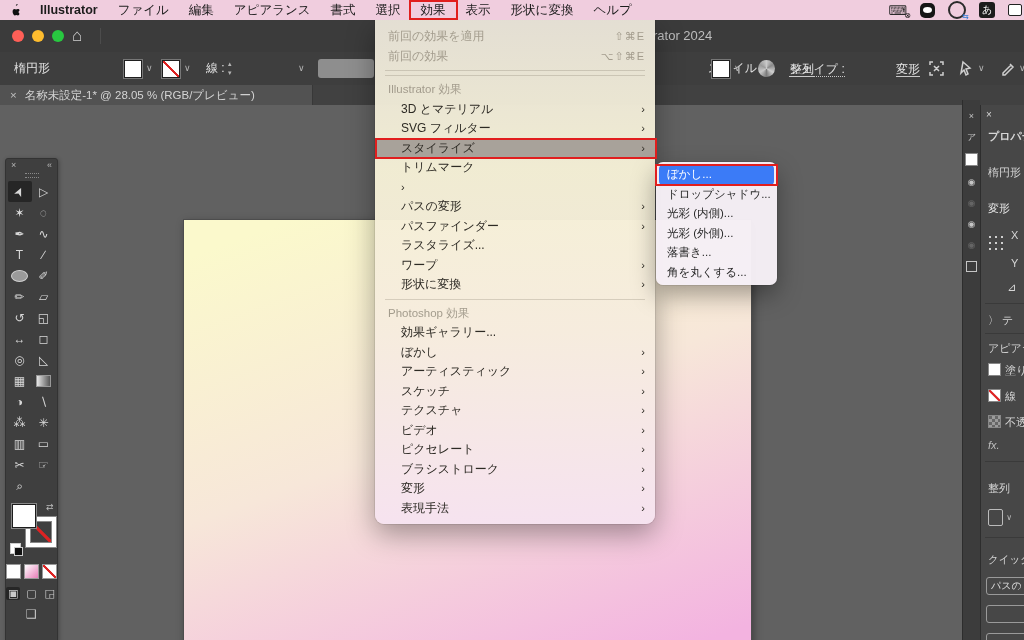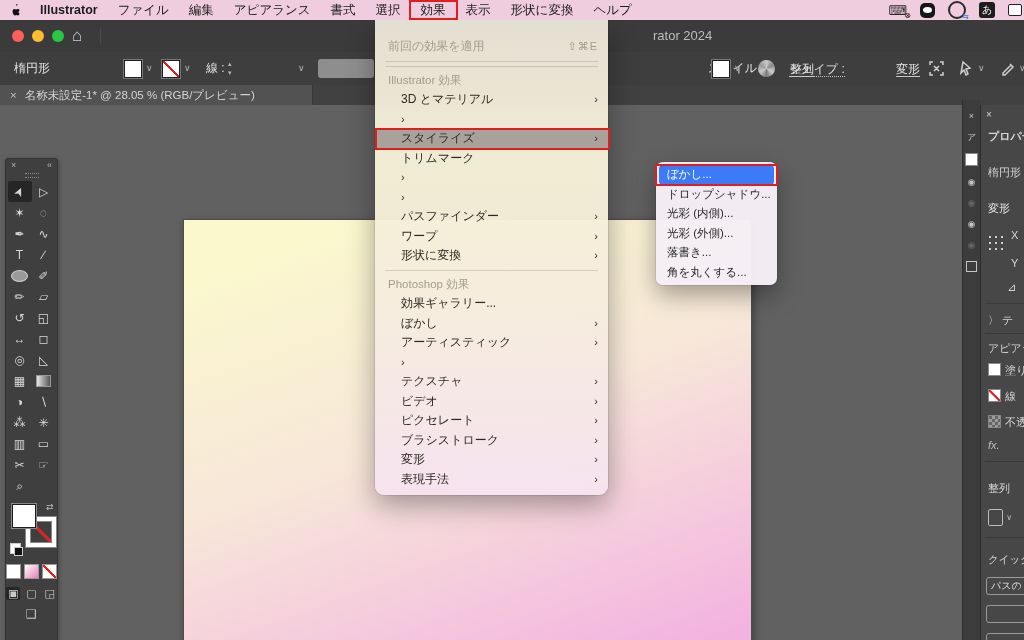--- a/index.html
+++ b/index.html
@@ -107,21 +107,21 @@
            background-size:6px 6px;background-position:1px 1px;}
   .pswatch{display:inline-block;width:11px;height:11px;vertical-align:-2px;margin-right:4px;
            background:#fff;border:1px solid #888;}
   .pswatch.none{background:linear-gradient(to top right,#fff 40%,#d22 46%,#d22 54%,#fff 60%);}
   .pswatch.checker{background:repeating-conic-gradient(#9a9a9a 0 25%,#666 0 50%) 0 0/6px 6px;}
   .qbtn{position:absolute;left:5px;width:37px;height:16px;border:1px solid #9a9a9a;border-radius:3px;
         font-size:10px;line-height:16px;padding-left:4px;color:#ddd;white-space:nowrap;overflow:hidden;}
   #ab-ico{position:absolute;left:7px;width:13px;height:15px;border:1.5px solid #bbb;border-radius:2px;}
   #ab-ico::after{content:"∨";position:absolute;right:-10px;top:3px;font-size:8px;color:#bbb;}
   
-  #effectmenu{left:375px;top:20px;width:233px;z-index:40;padding:17px 0 6px;
+  #effectmenu{left:375px;top:20px;width:280px;z-index:40;padding:7px 0 6px;
       background:linear-gradient(180deg,rgba(233,228,216,.97) 0%,rgba(245,240,214,.97) 30%,
                  rgba(246,236,222,.97) 62%,rgba(246,227,240,.97) 100%);
       border-radius:0 0 9px 9px;box-shadow:0 10px 28px rgba(0,0,0,.35),0 0 0 1px rgba(0,0,0,.08);
       font-size:12px;color:#2d2a24;}
   .mi{height:19.5px;line-height:19.5px;display:flex;position:relative;padding:0 10px 0 26px;}
   .mi.ind1{padding-left:13px;}
   .mi .lbl{flex:1;white-space:nowrap;overflow:hidden;}
   .mi .rt{color:#2d2a24;font-size:11px;}
   .mi .sc{color:#a39c8d;letter-spacing:1px;}
   .mi.disabled{color:#a39c8d;}
@@ -365,47 +365,56 @@
   <span class="qbtn" style="top:472px;">パスの</span>
   <span class="qbtn" style="top:500px;"></span>
   <span class="qbtn" style="top:528px;"></span>
 </div>
 
 <div class="abs" id="effectmenu">
     <div class="mi ind1 disabled">
       <span class="lbl">前回の効果を適用</span>
       <span class="rt sc">⇧⌘E</span>
     </div>
+    <div class="mi ind1 disabled">
+      <span class="lbl">前回の効果</span>
+      <span class="rt sc">⌥⇧⌘E</span>
+    </div>
     <div class="msep"></div>
     <div class="msep"></div>
     <div class="mhead">Illustrator 効果</div>
     <div class="mi">
       <span class="lbl">3D とマテリアル</span>
       <span class="rt">›</span>
     </div>
     <div class="mi">
+      <span class="lbl">SVG フィルター</span>
       <span class="rt">›</span>
     </div>
     <div class="mi hl">
       <span class="lbl">スタイライズ</span>
       <span class="rt">›</span>
       <span class="annbox" style="inset: -1px -2px -1px 0px;"></span>
     </div>
     <div class="mi">
       <span class="lbl">トリムマーク</span>
     </div>
     <div class="mi">
       <span class="rt">›</span>
     </div>
     <div class="mi">
+      <span class="lbl">パスの変形</span>
       <span class="rt">›</span>
     </div>
     <div class="mi">
       <span class="lbl">パスファインダー</span>
       <span class="rt">›</span>
+    </div>
+    <div class="mi">
+      <span class="lbl">ラスタライズ...</span>
     </div>
     <div class="mi">
       <span class="lbl">ワープ</span>
       <span class="rt">›</span>
     </div>
     <div class="mi">
       <span class="lbl">形状に変換</span>
       <span class="rt">›</span>
     </div>
     <div class="msep"></div>
@@ -415,20 +424,21 @@
     </div>
     <div class="mi">
       <span class="lbl">ぼかし</span>
       <span class="rt">›</span>
     </div>
     <div class="mi">
       <span class="lbl">アーティスティック</span>
       <span class="rt">›</span>
     </div>
     <div class="mi">
+      <span class="lbl">スケッチ</span>
       <span class="rt">›</span>
     </div>
     <div class="mi">
       <span class="lbl">テクスチャ</span>
       <span class="rt">›</span>
     </div>
     <div class="mi">
       <span class="lbl">ビデオ</span>
       <span class="rt">›</span>
     </div>

